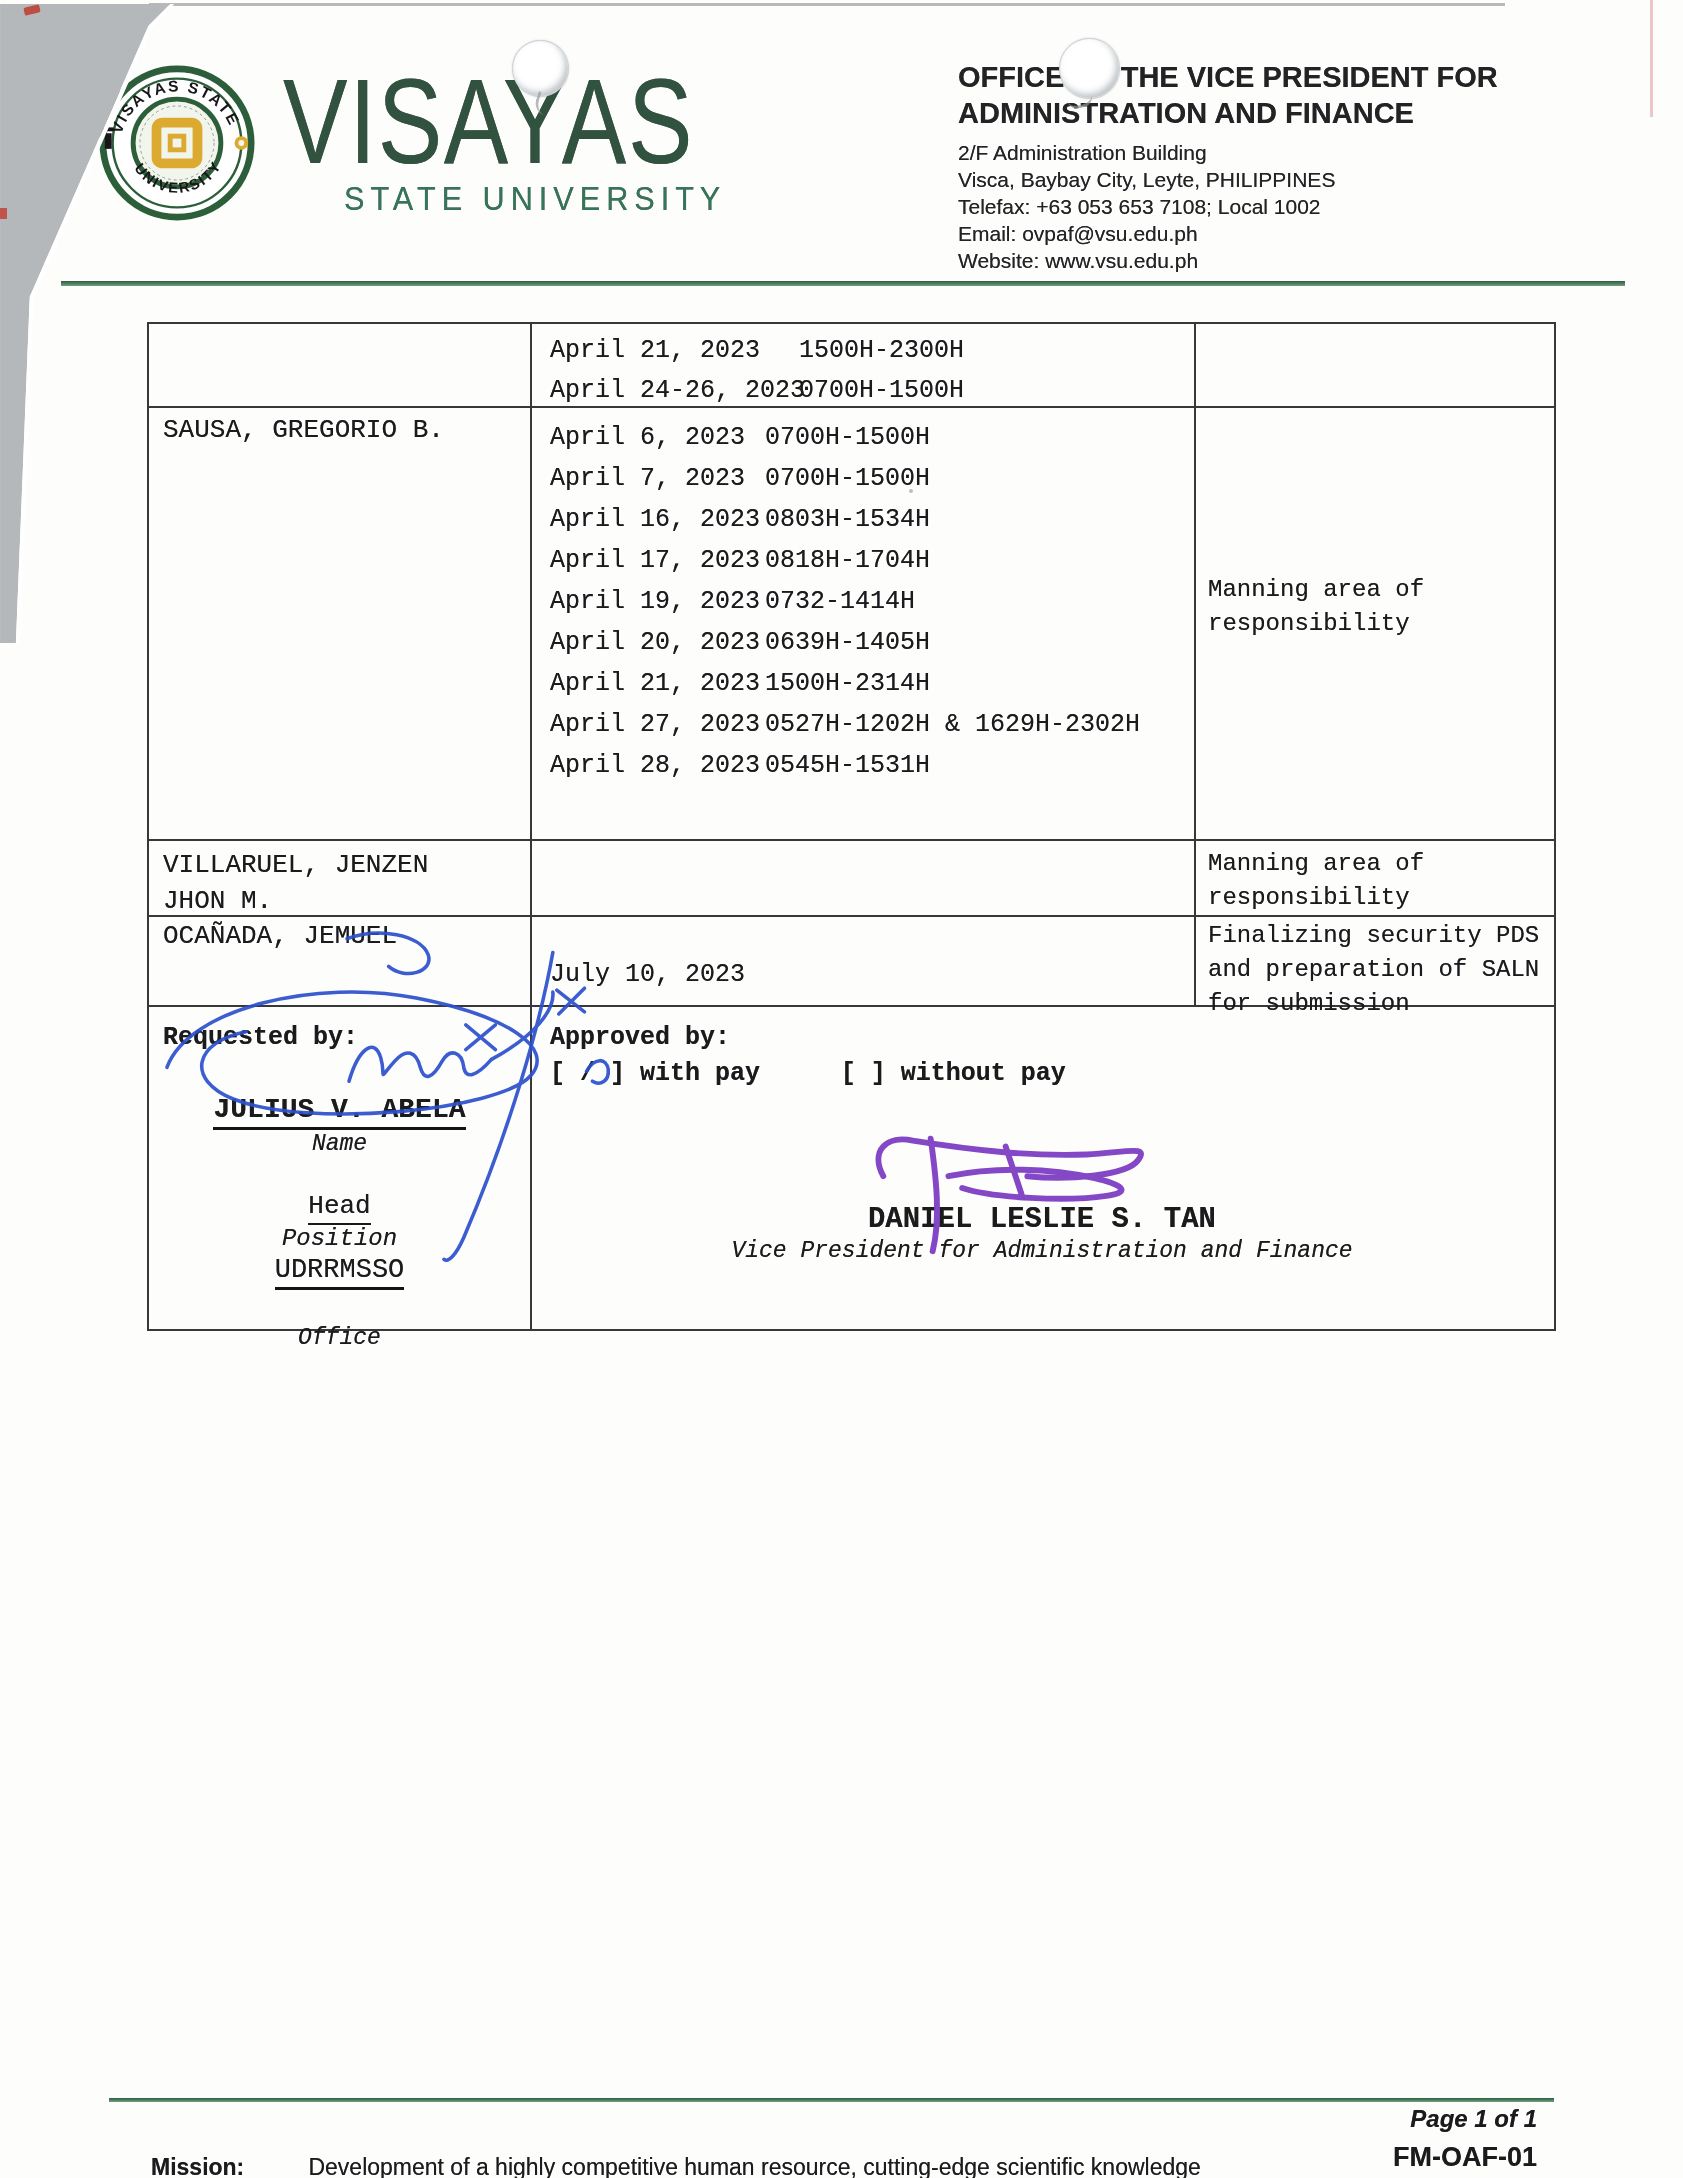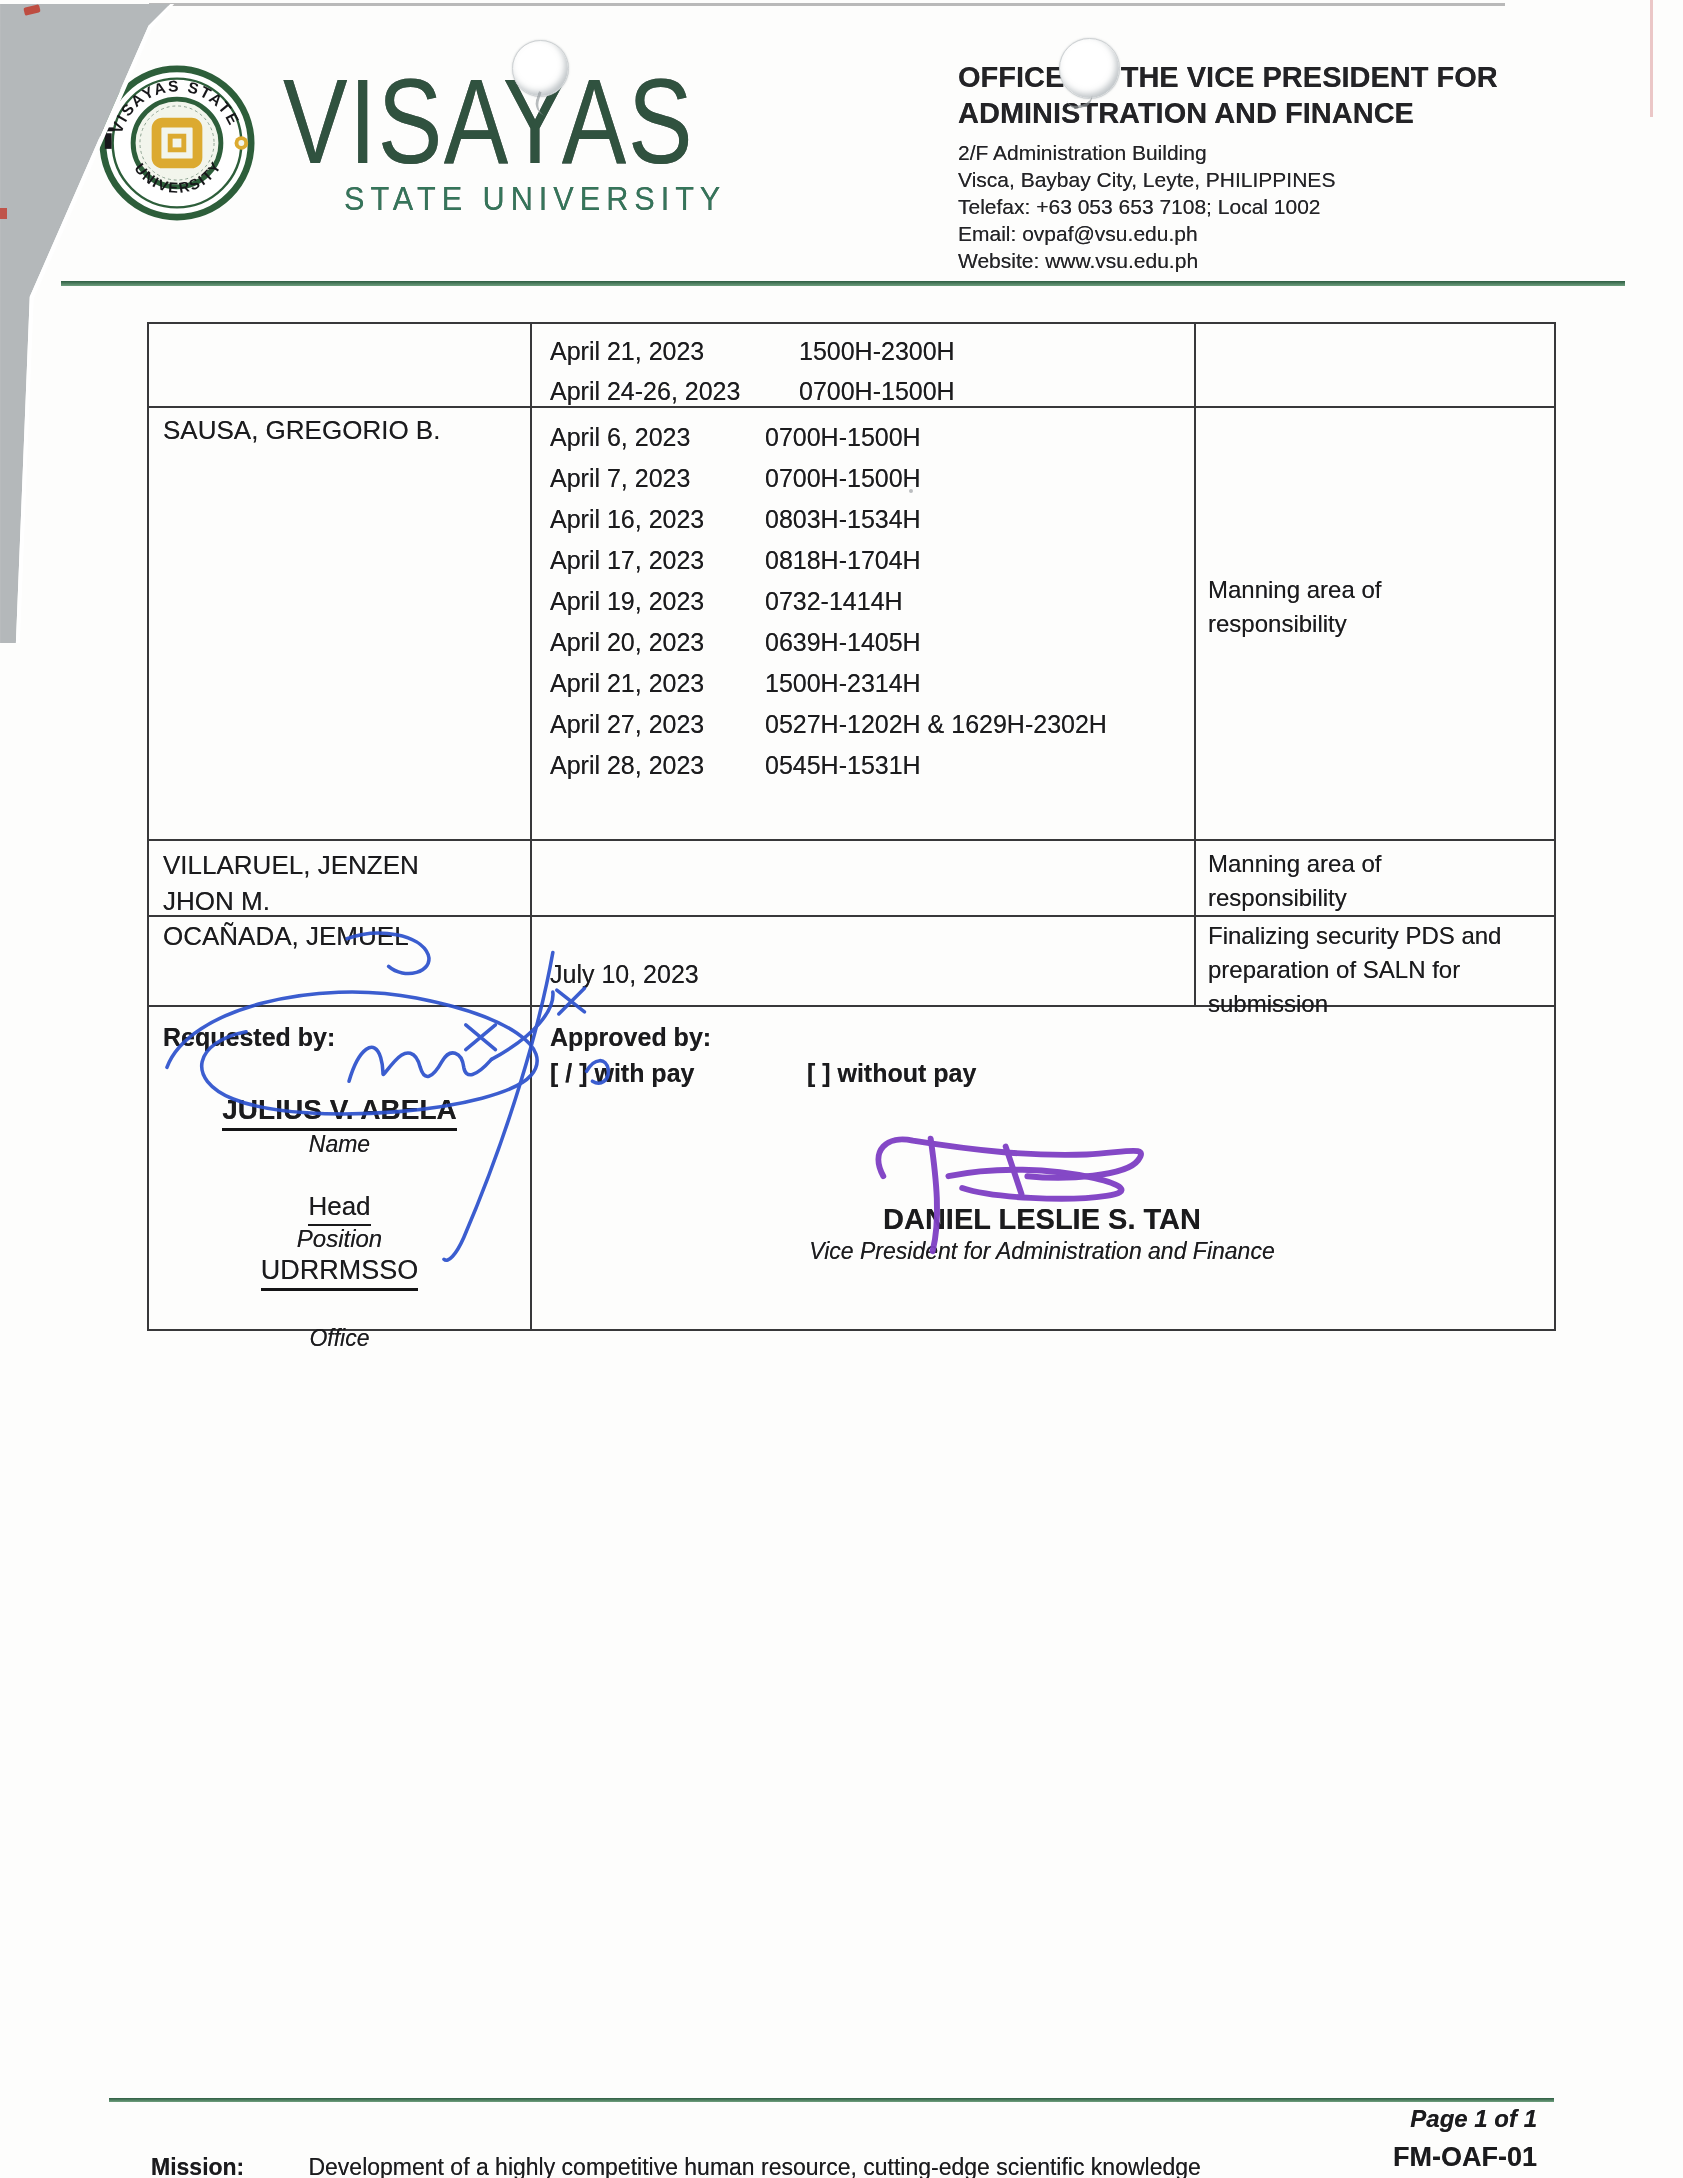--- a/index.html
+++ b/index.html
@@ -71,21 +71,21 @@
     <div style="height:8px;"></div>
     <div class="offaddr txt">2/F Administration Building</div>
     <div class="offaddr txt">Visca, Baybay City, Leyte, PHILIPPINES</div>
     <div class="offaddr txt">Telefax: +63 053 653 7108; Local 1002</div>
     <div class="offaddr txt">Email: ovpaf@vsu.edu.ph</div>
     <div class="offaddr txt">Website: www.vsu.edu.ph</div>
   </div>
 
   <div class="abs rule" style="left:61px;top:281px;width:1564px;"></div>
 
-  <div class="abs tbl" style="left:147px;top:322px;width:1405px;height:1005px;">
+  <div class="abs tbl" style="left:147px;top:322px;width:1405px;height:1005px;font-family:Liberation Mono, monospace;">
 
     <div class="abs vline" style="left:381px;top:0;width:2px;height:100%;"></div>
     <div class="abs vline" style="left:1045px;top:0;width:2px;height:681px;"></div>
     <div class="abs hline" style="left:0;top:82px;width:100%;height:2px;"></div>
     <div class="abs hline" style="left:0;top:515px;width:100%;height:2px;"></div>
     <div class="abs hline" style="left:0;top:591px;width:100%;height:2px;"></div>
     <div class="abs hline" style="left:0;top:681px;width:100%;height:2px;"></div>
 
     <div class="abs" style="left:401px;top:7px;">
       <div class="sched-line" style="line-height:40px;">
@@ -143,21 +143,21 @@
     <div class="abs remark wrap txt" style="left:1059px;top:523px;width:223px;white-space:normal;">Manning area of responsibility</div>
 
     <div class="abs cellname txt" style="left:14px;top:597px;">OCAÑADA, JEMUEL</div>
     <div class="abs txt" style="left:401px;top:636px;font-size:25px;">July 10, 2023</div>
     <div class="abs remark wrap txt" style="left:1059px;top:595px;width:332px;white-space:normal;">Finalizing security PDS and preparation of SALN for submission</div>
 
     <div class="abs b txt" style="left:14px;top:699px;font-size:25px;">Requested by:</div>
     <div class="abs b txt" style="left:401px;top:699px;font-size:25px;">Approved by:</div>
     <div class="abs" style="left:401px;top:735px;">
       <span class="b txt" style="font-size:25px;">[ / ] with pay</span>
-      <span class="b txt" style="font-size:25px;margin-left:108px;text-align:right;">[ ] without pay</span>
+      <span class="b txt" style="font-size:25px;margin-left:71px;text-align:right;">[ ] without pay</span>
     </div>
 
     <div class="abs center" style="left:0;top:0;width:381px;">
       <div class="abs center" style="left:0;top:770px;width:100%;">
         <span class="ul3 b txt" style="font-size:28px;">JULIUS V. ABELA</span>
       </div>
       <div class="abs center i txt" style="left:0;top:807px;width:100%;font-size:23px;">Name</div>
       <div class="abs center" style="left:0;top:867px;width:100%;">
         <span class="ul2 txt" style="font-size:26px;">Head</span>
       </div>

